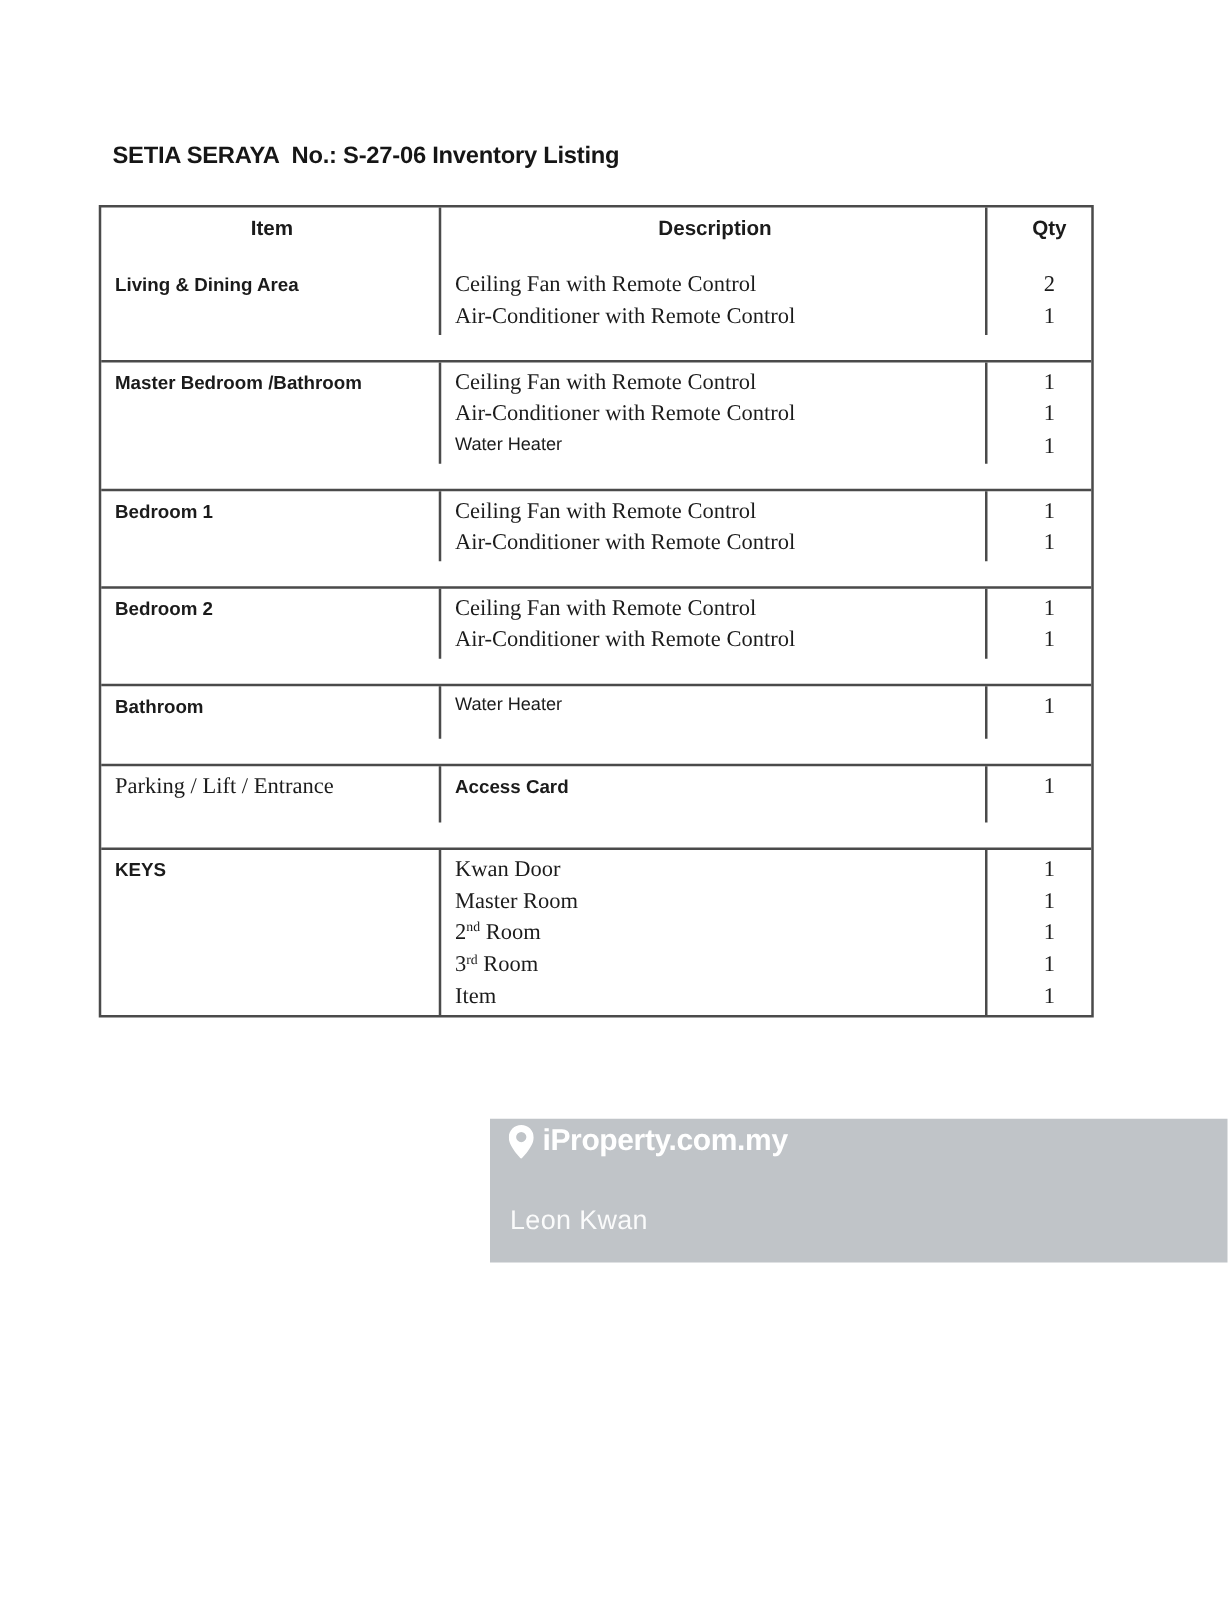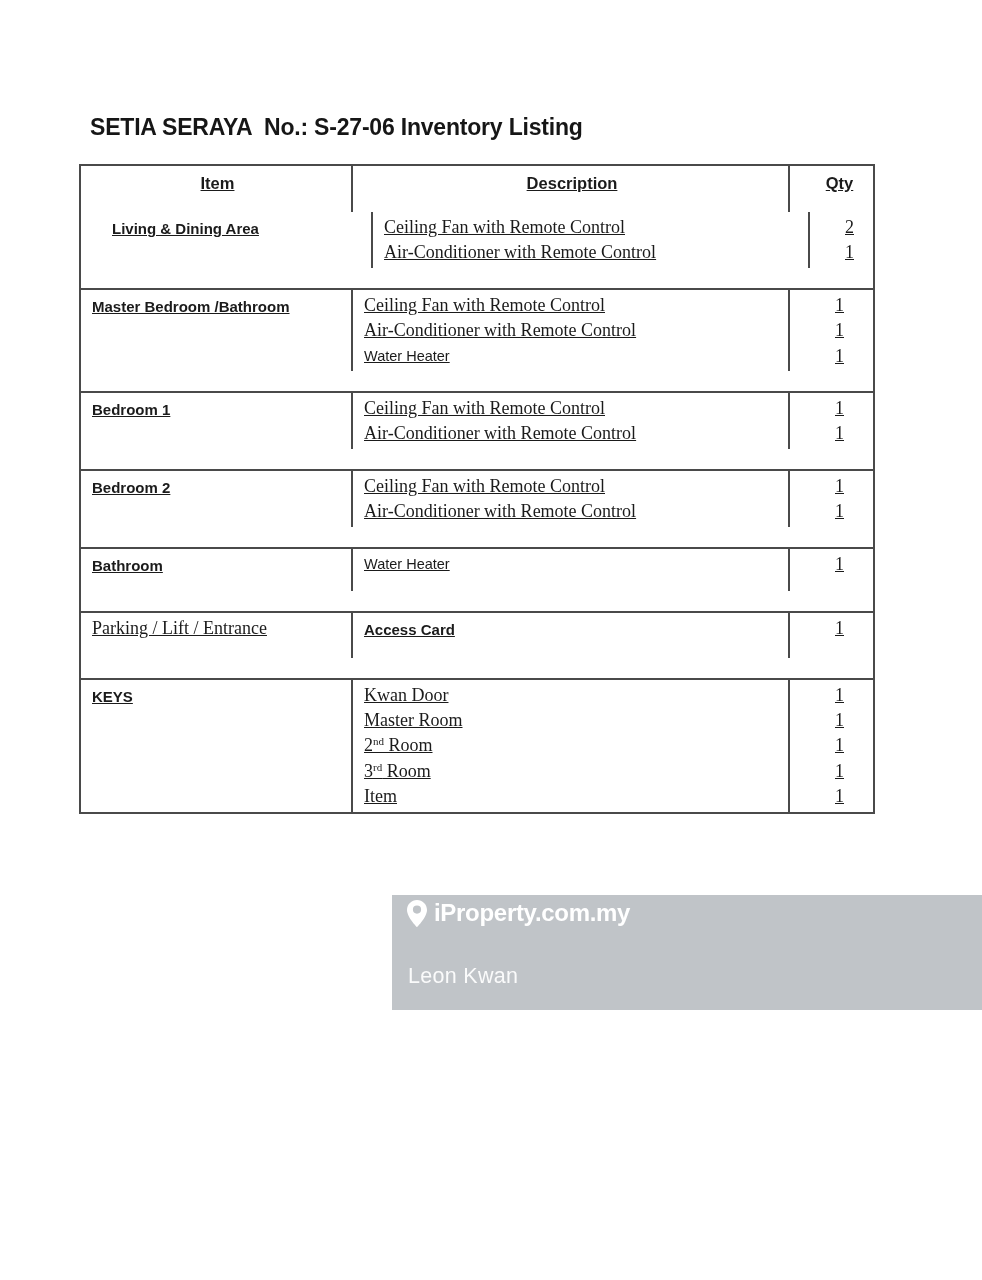--- a/index.html
+++ b/index.html
@@ -13,39 +13,38 @@
     background:#ffffff;
     font-family:"Liberation Sans", sans-serif;
     color:var(--ink);
     overflow:hidden;
   }
 
   
   .doc-title{
     position:absolute;
     left:90px; top:114px;
-    font-size:23px;
+    font-size:19px;
     font-weight:bold;
     letter-spacing:-0.2px;
     white-space:pre-wrap;
     color:#161616;
   }
 
   
   .inv-table{
     position:absolute;
     left:79px; top:164px;
     width:796px;
     border:2px solid var(--border);
     background:#fff;
   }
   .trow{
     display:grid;
     grid-template-columns:272px 437px 1fr;
-    text-decoration:underline;
   }
   .trow + .trow{ border-top:2px solid var(--border);margin-top:20px; }
   .cell{ padding:3px 8px 2px 11px; }
   .cell.c-item{ border-right:2px solid var(--border); }
   .cell.c-desc{ border-right:2px solid var(--border); padding-left:11px; }
   .cell.c-qty{ text-align:center; padding-left:16px; padding-right:0; }
 
   
   .trow.head .cell{
     text-align:center;
@@ -114,21 +113,21 @@
 
 <h1 class="doc-title">SETIA SERAYA  No.: S-27-06 Inventory Listing</h1>
 
 <div class="inv-table">
   <div class="trow head">
     <div class="cell c-item">Item</div>
     <div class="cell c-desc">Description</div>
     <div class="cell c-qty">Qty</div>
   </div>
   <div id="table-body">
-      <div class="trow" style="min-height: 55px; margin-left: 20px;">
+      <div class="trow" style="min-height: 55px;">
         <div class="cell c-item">
           <span class="item-label">Living &amp; Dining Area</span>
         </div>
         <div class="cell c-desc">
           <div class="dline">Ceiling Fan with Remote Control</div>
           <div class="dline">Air-Conditioner with Remote Control</div>
         </div>
         <div class="cell c-qty">
           <div class="qline">2</div>
           <div class="qline">1</div>

